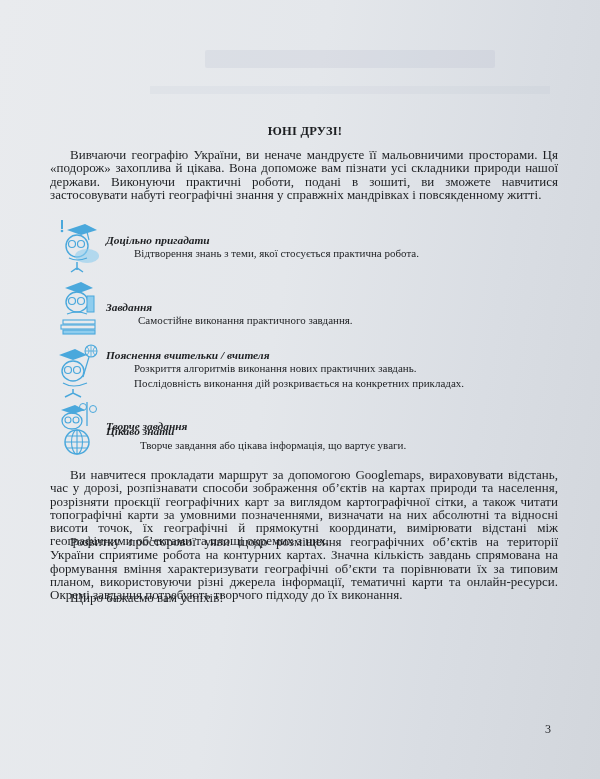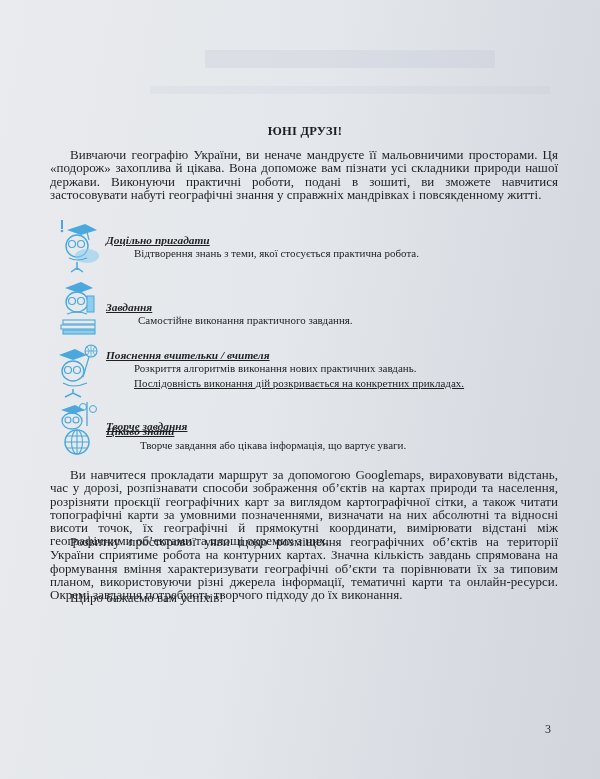--- a/index.html
+++ b/index.html
@@ -25,21 +25,21 @@
   }
   .para {
     position: absolute; left: 50px; width: 508px;
     font-size: 13px; line-height: 13.3px; text-align: justify;
     text-indent: 20px;
   }
   .rubric { position: absolute; left: 57px; width: 460px; }
   .rubric .icon { position: absolute; left: 0; top: 0; width: 46px; height: 56px; }
   .rubric .head {
     position: absolute; left: 49px; font-style: italic; font-weight: bold;
-    font-size: 11.4px; white-space: nowrap; text-decoration: underline;
+    font-size: 11.4px; white-space: nowrap;
   }
   .rubric .desc {
     position: absolute; left: 77px; font-size: 11px; white-space: nowrap;
   }
   .pagenum {
     position: absolute; left: 545px; top: 722px; font-size: 12px; font-weight: normal;
   }
 </style>
 </head>
 <body>
@@ -93,21 +93,21 @@
       <path d="M28 8 H40 M34 2 V14 M30 4 Q34 8 30 12 M38 4 Q34 8 38 12" stroke="#4aa8dc" stroke-width="0.8" fill="none"></path>
       <path d="M32 14 L26 34" stroke="#4aa8dc" stroke-width="1.2"></path>
       <ellipse cx="16" cy="28" rx="11" ry="10" fill="none" stroke="#4aa8dc" stroke-width="1.4"></ellipse>
       <circle cx="11" cy="27" r="3.5" fill="none" stroke="#4aa8dc" stroke-width="1.2"></circle>
       <circle cx="20" cy="27" r="3.5" fill="none" stroke="#4aa8dc" stroke-width="1.2"></circle>
       <path d="M6 40 Q16 46 30 40" stroke="#4aa8dc" stroke-width="1.2" fill="none"></path>
       <path d="M16 46 L16 50 M8 54 L16 50 L24 54" stroke="#4aa8dc" stroke-width="1.5" fill="none"></path>
     </svg>
     <div class="head" style="top:6px;">Пояснення вчительки / вчителя</div>
     <div class="desc" style="top:19px;">Розкриття алгоритмів виконання нових практичних завдань.</div>
-    <div class="desc" style="top:34px;text-decoration:underline;">Послідовність виконання дій розкривається на конкретних прикладах.</div>
+    <div class="desc" style="top:34px;">Послідовність виконання дій розкривається на конкретних прикладах.</div>
   </div>
 
   <div class="rubric" style="top:400px;">
     <svg class="icon" viewBox="0 0 46 56">
       <path d="M4 10 L18 5 L28 10 L16 14 Z" fill="#4aa8dc"></path>
       <path d="M30 2 V26" stroke="#4aa8dc" stroke-width="1.3"></path>
       <circle cx="26" cy="7" r="3.5" fill="none" stroke="#4aa8dc" stroke-width="1"></circle>
       <circle cx="36" cy="9" r="3.5" fill="none" stroke="#4aa8dc" stroke-width="1"></circle>
       <ellipse cx="15" cy="21" rx="10" ry="8" fill="none" stroke="#4aa8dc" stroke-width="1.3"></ellipse>
       <circle cx="11" cy="20" r="3" fill="none" stroke="#4aa8dc" stroke-width="1.1"></circle>

